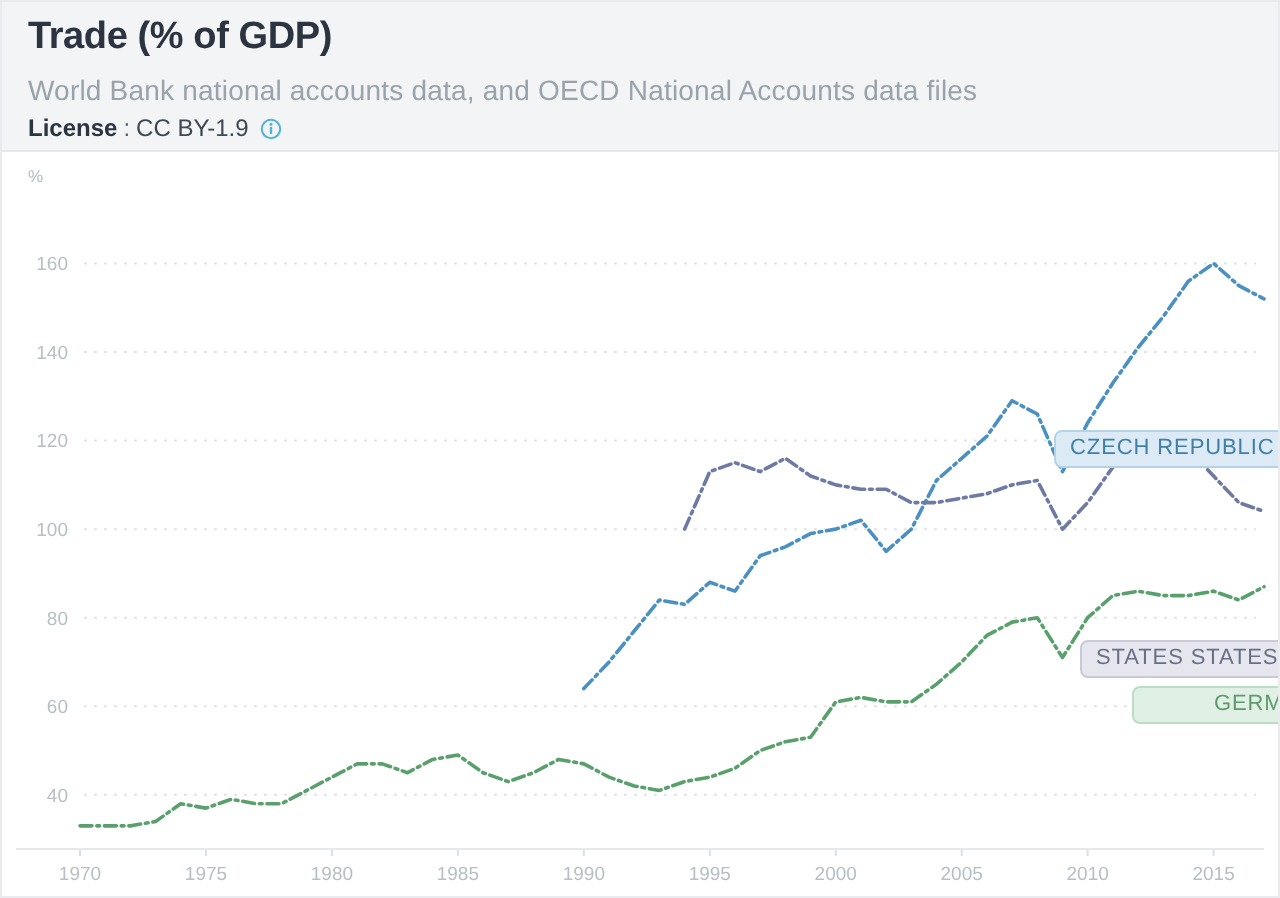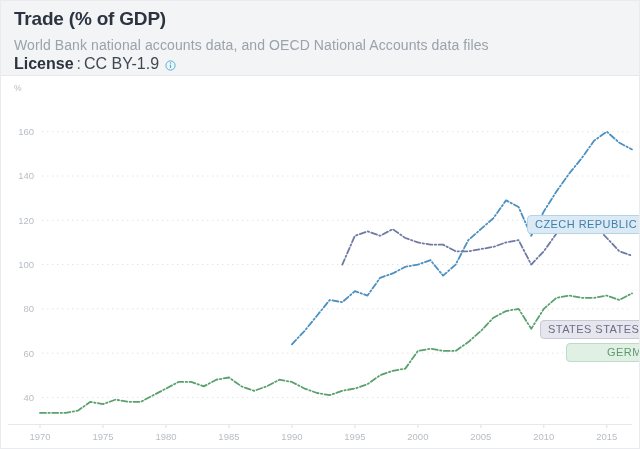--- a/index.html
+++ b/index.html
@@ -41,21 +41,21 @@
   }
   .subtitle {
     font-size: 14px;
     color: #9aa2ab;
     line-height: 14px;
     margin-top: 7px;
     letter-spacing: 0.1px;
   }
   .license-row {
     margin-top: 5px;
-    font-size: 16px;
+    font-size: 12px;
     color: #5d6670;
     line-height: 14px;
     display: flex;
     align-items: center;
   }
   .license-label {
     font-weight: bold;
     color: #2b3440;
   }
   .license-sep { margin: 0 3px; color: #5d6670; }

